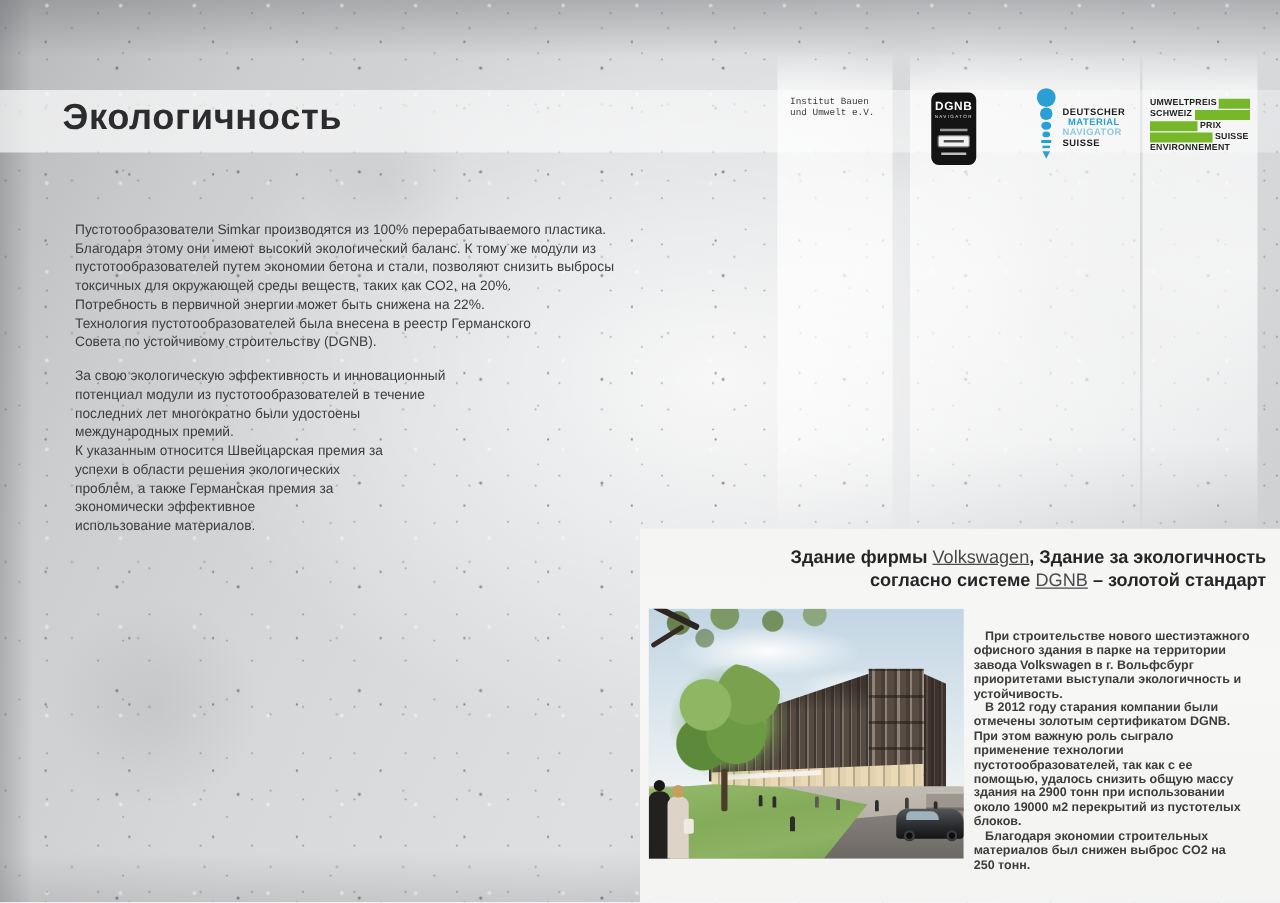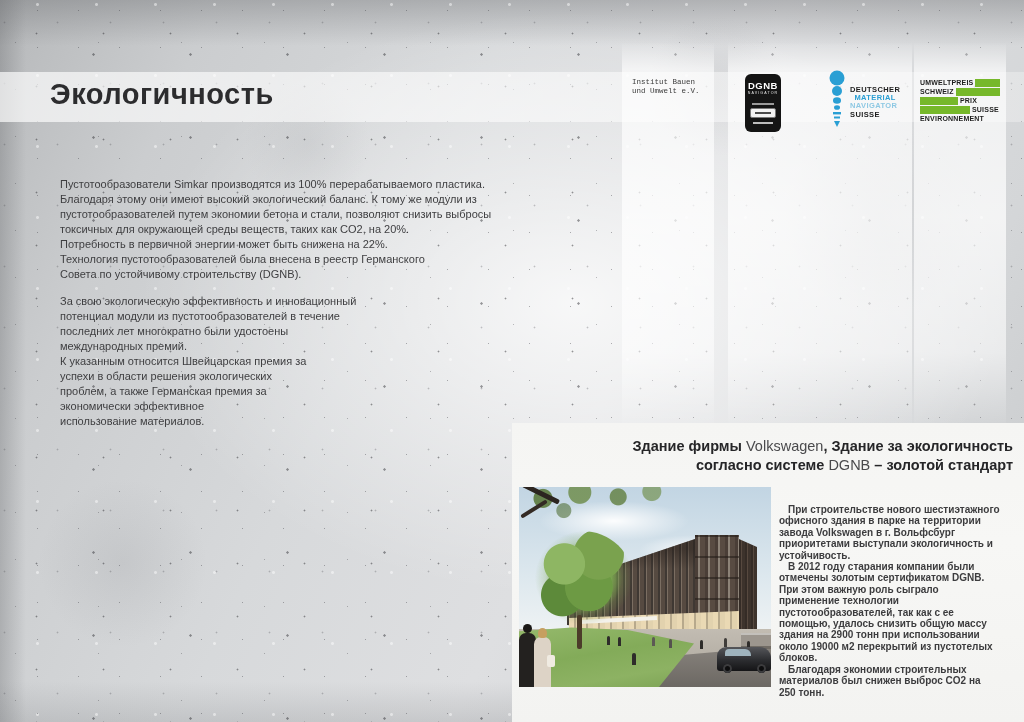--- a/index.html
+++ b/index.html
@@ -69,21 +69,21 @@
   
   .intro{left:55px;top:172px;width:520px;z-index:6;color:#3e3e40;font-size:11px;line-height:15px;}
   .intro p{margin:5px;white-space:pre-line;}
   .intro p + p{margin-top:12px;}
   
   .panel{left:512px;top:423px;width:512px;height:299px;z-index:4;
     background:linear-gradient(180deg,#f5f5f3 0%,#f7f7f5 40%,#f3f3f1 100%);}
   .vw-heading{right:11px;top:437px;width:430px;z-index:6;text-align:right;
     font-size:14.5px;line-height:19px;color:#262628;}
   .vw-heading .b{font-weight:700;}
-  .vw-heading .r{font-weight:400;color:#4a4a4c;}
+  .vw-heading .r{font-weight:400;color:#4a4a4c;text-decoration:underline;}
   .vw-body{left:779px;top:504px;width:242px;z-index:6;color:#3c3c3e;font-size:10px;line-height:11.4px;font-weight:bold;}
   .vw-body p{margin:0;text-indent:9px;white-space:pre-line;}
   
   .photo{left:519px;top:487px;width:252px;height:200px;z-index:5;overflow:hidden;background:#dfe7ec;}
   .photo .abs{position:absolute;}
   .sky{inset:0;background:linear-gradient(180deg,#c2d5e3 0%,#dde8ee 45%,#f0f3f4 75%);}
   .cloud1{left:20px;top:14px;width:150px;height:40px;background:radial-gradient(ellipse closest-side,rgba(255,255,255,.95),rgba(255,255,255,0));}
   .cloud2{left:120px;top:48px;width:110px;height:30px;background:radial-gradient(ellipse closest-side,rgba(255,255,255,.85),rgba(255,255,255,0));}
   .wing{left:48px;top:52px;width:128px;height:100px;
     clip-path:polygon(0 43%,100% 0,100% 100%,0 86%);

